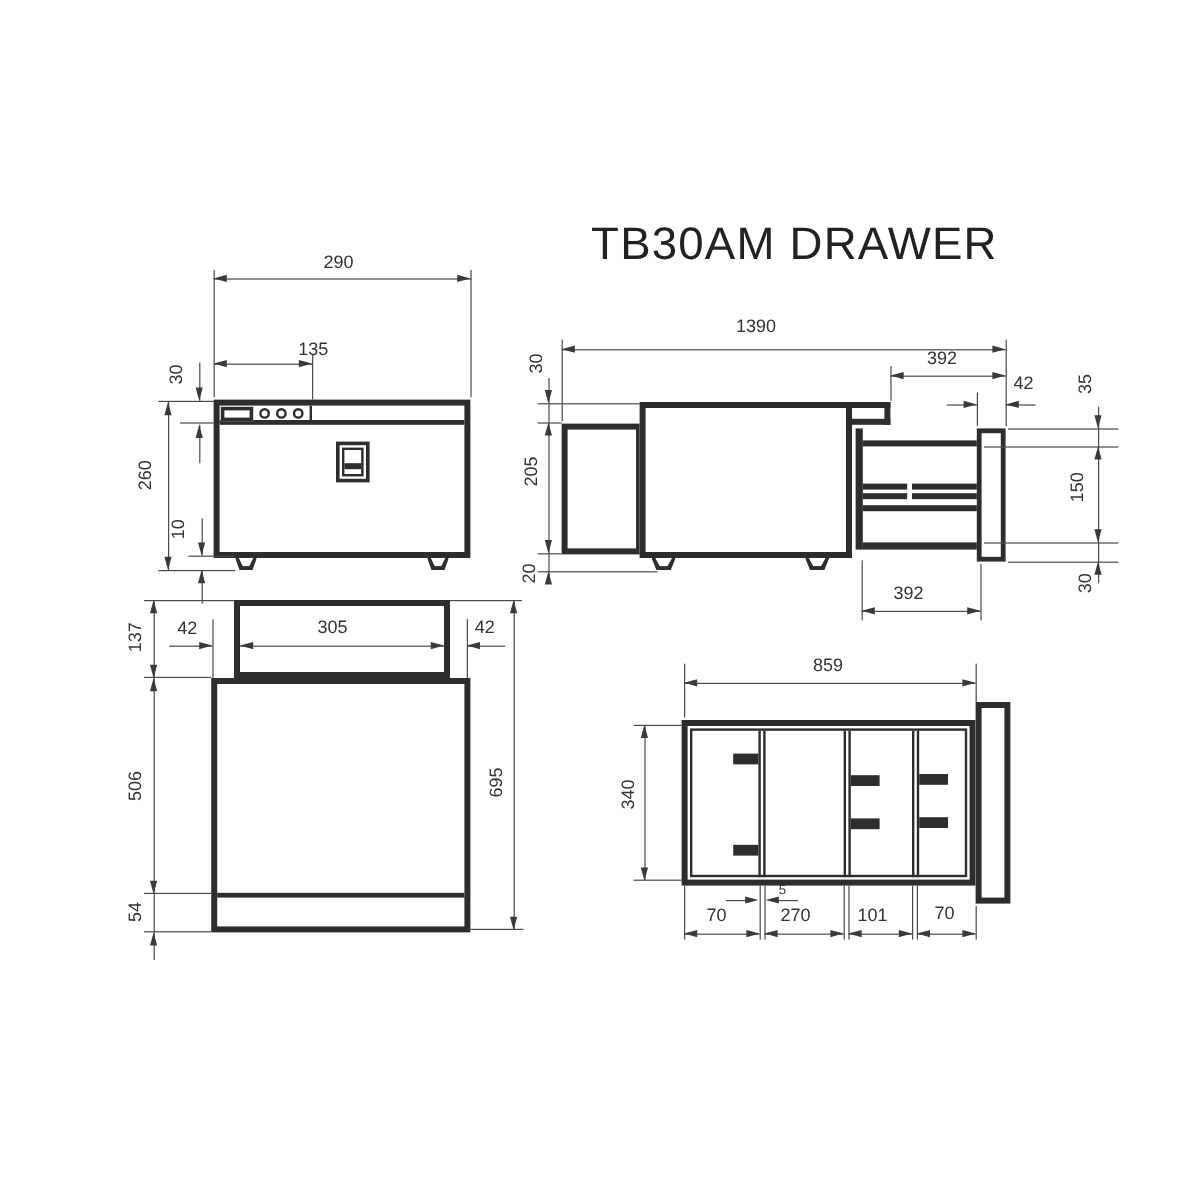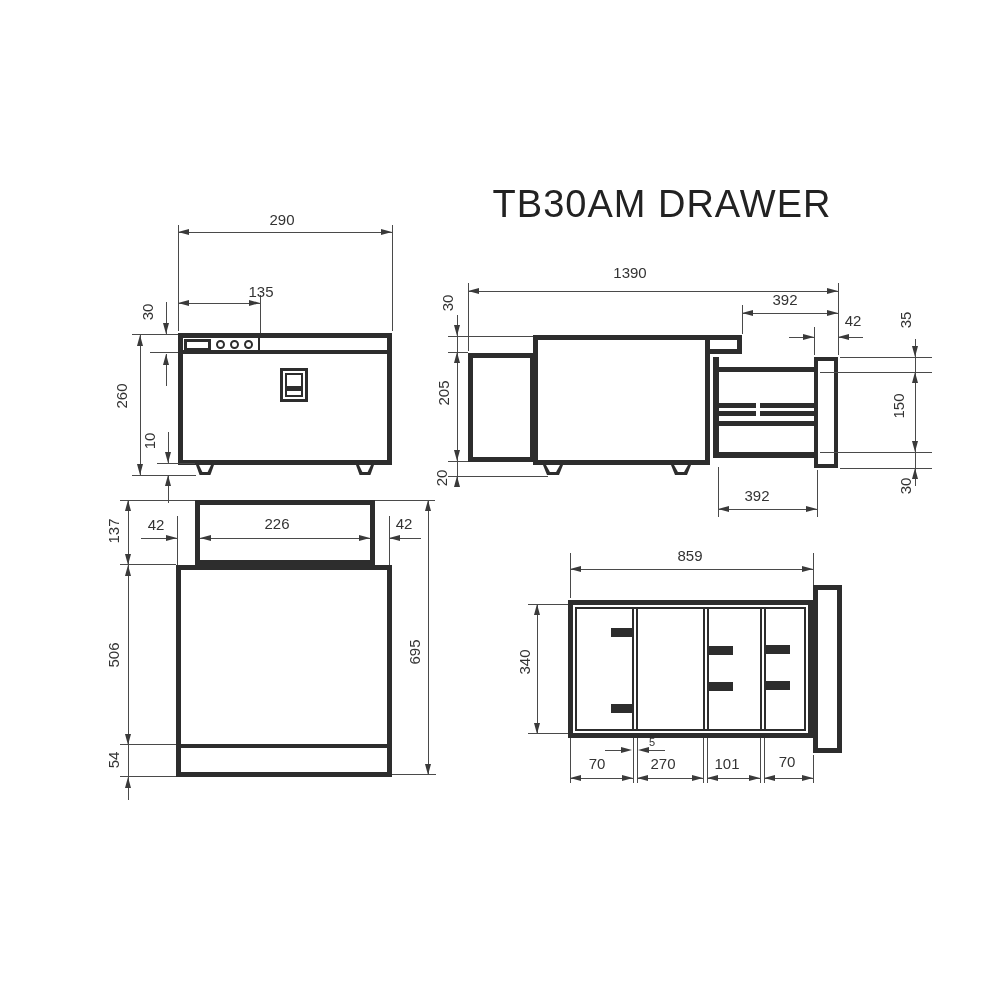--- a/index.html
+++ b/index.html
@@ -162,21 +162,21 @@
   </div>
 
   <div>
     <div class="box" style="left:195px;top:500px;width:180px;height:65px;"></div>
     <div class="box" style="left:176px;top:565px;width:216px;height:212px;"></div>
     <div class="bar" style="left:181px;top:744px;width:206px;height:4px;"></div>
 
     <div class="ln" style="left:200px;top:538px;width:170px;height:1px;"></div>
     <div class="ar l" style="left:200px;top:535px;"></div>
     <div class="ar r" style="left:359px;top:535px;"></div>
-    <div class="lbl" style="left:277px;top:523px;">226</div>
+    <div class="lbl" style="left:277px;top:523px;">305</div>
     <div class="ln" style="left:141px;top:538px;width:36px;height:1px;"></div>
     <div class="ar r" style="left:166px;top:535px;"></div>
     <div class="ln" style="left:177px;top:516px;width:1px;height:49px;"></div>
     <div class="lbl" style="left:156px;top:524px;">42</div>
     <div class="ln" style="left:389px;top:538px;width:32px;height:1px;"></div>
     <div class="ar l" style="left:389px;top:535px;"></div>
     <div class="ln" style="left:389px;top:516px;width:1px;height:49px;"></div>
     <div class="lbl" style="left:404px;top:523px;">42</div>
 
     <div class="ln" style="left:128px;top:500px;width:1px;height:300px;"></div>

